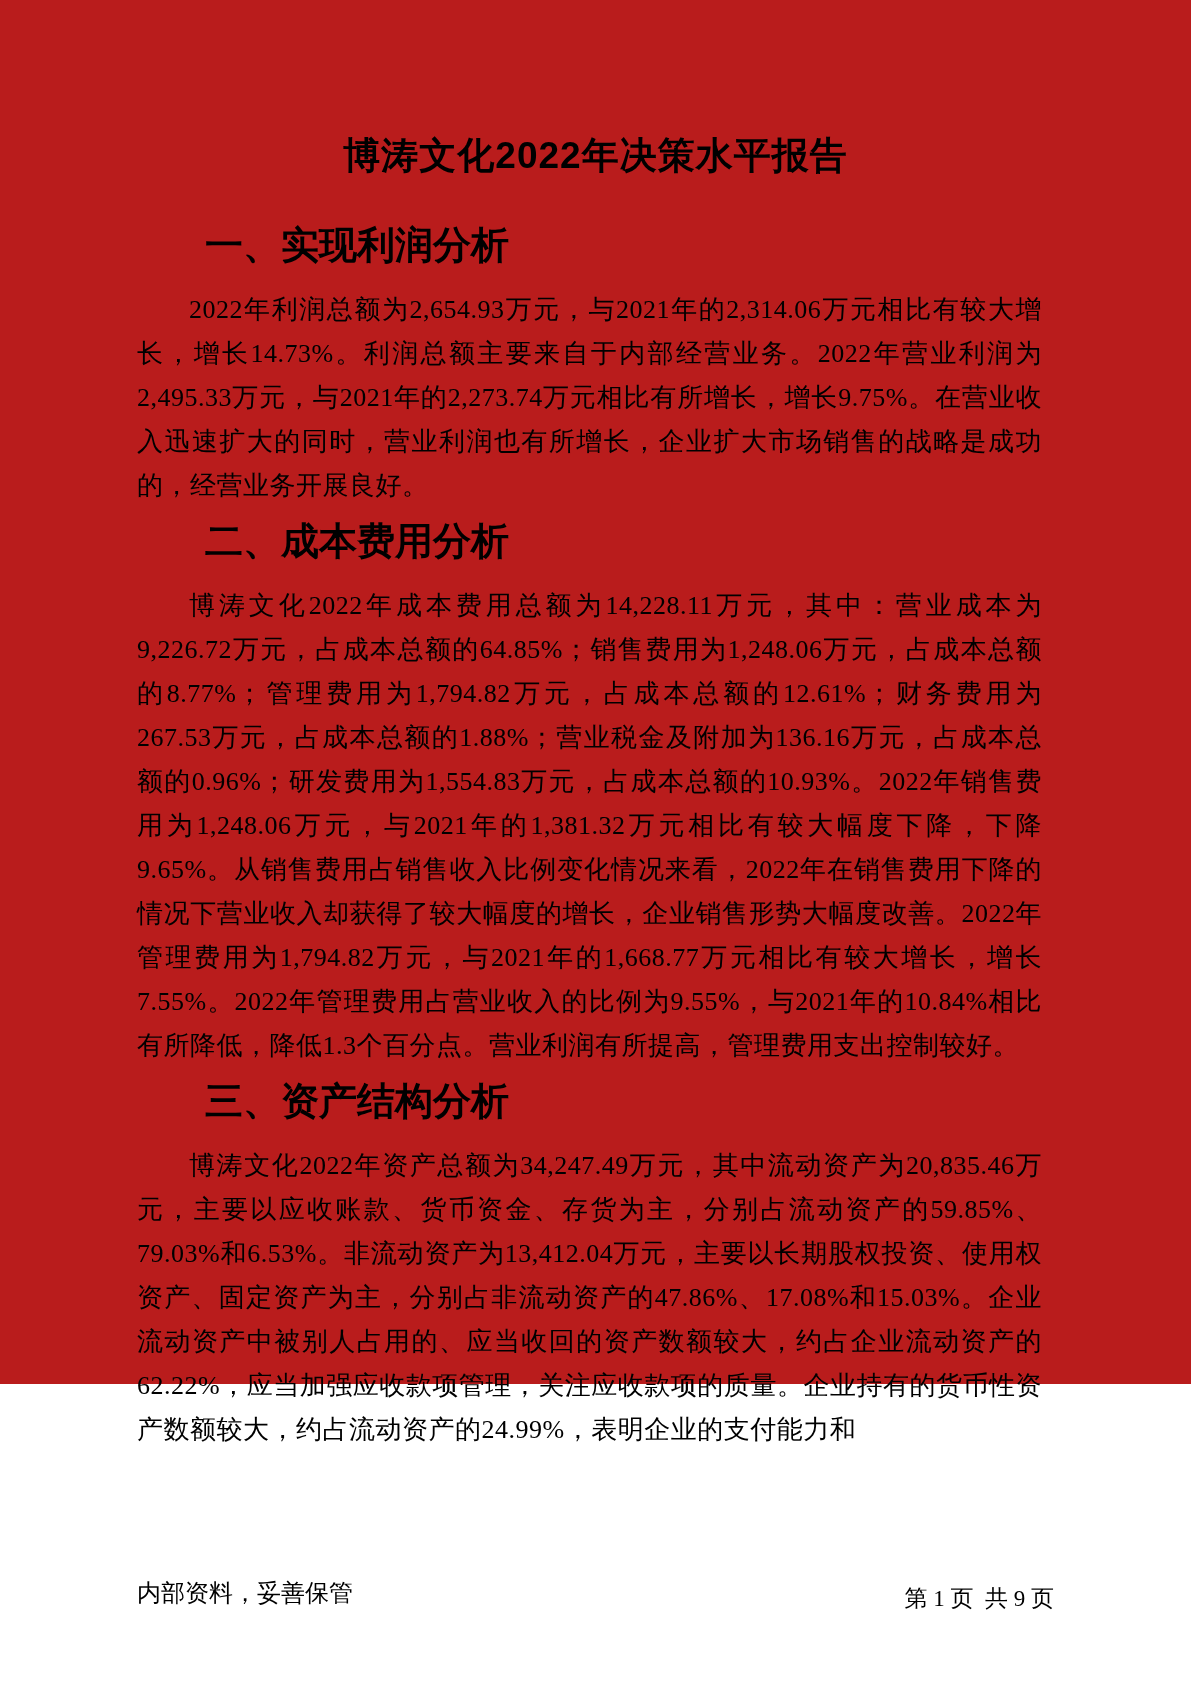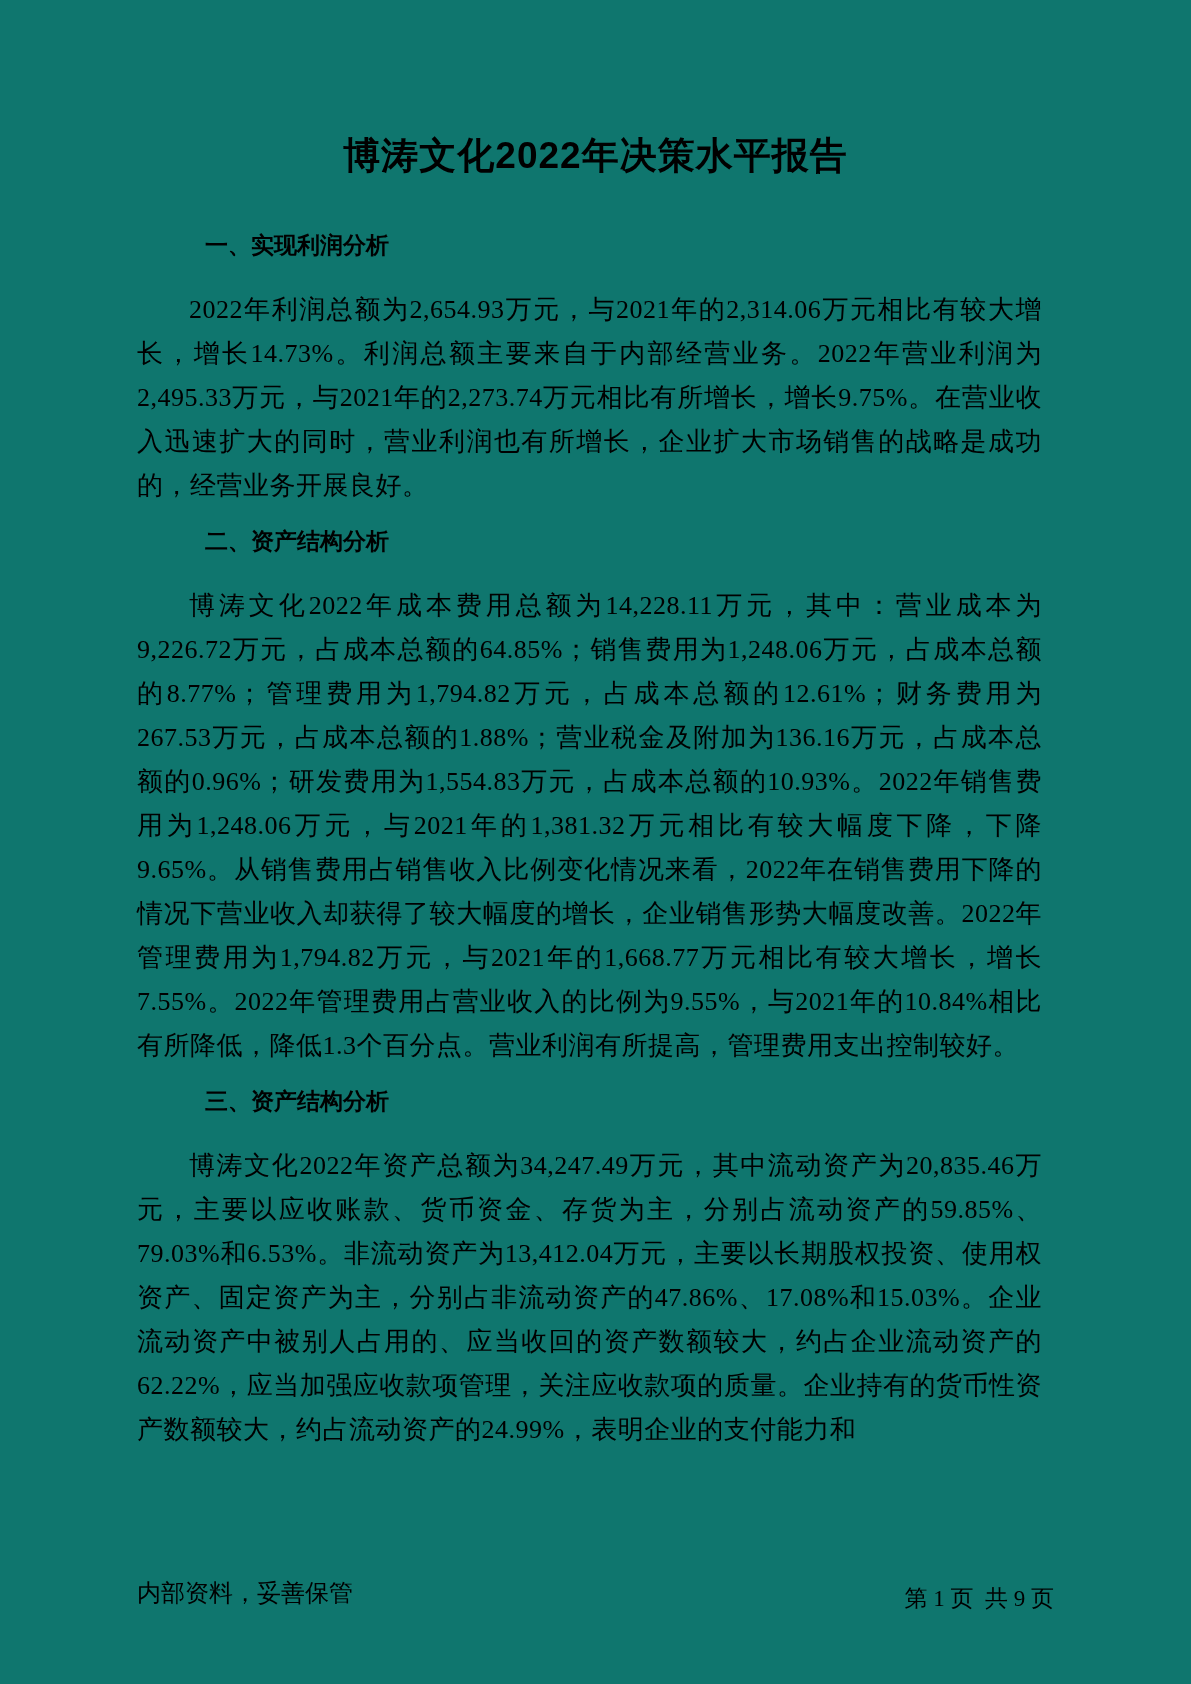--- a/index.html
+++ b/index.html
@@ -12,39 +12,39 @@
     height: 1684px;
     position: relative;
     color: #000000;
     font-family: "Liberation Serif", "DejaVu Serif", serif;
     overflow: hidden;
   }
   .page {
     position: absolute;
     top: 0; left: 0;
     width: 1191px;
-    height: 1684px;
+    height: 1384px;
     box-sizing: border-box;
     padding: 130px 137px 0 137px;
-    background: #0f766e;
+    background: #b91c1c;
   }
   .doc-title {
     font-family: "Liberation Sans", "DejaVu Sans", sans-serif;
     font-weight: bold;
     font-size: 37px;
     line-height: 52px;
     text-align: center;
     letter-spacing: 1px;
     margin: 0 0 44px 0;
     color: #000000;
   }
   .section-heading {
     font-family: "Liberation Sans", "DejaVu Sans", sans-serif;
     font-weight: bold;
-    font-size: 23px;
+    font-size: 38px;
     line-height: 38px;
     margin: 14px 0 24px 68px;
     color: #000000;
   }
   .para {
     font-size: 26px;
     line-height: 44px;
     text-align: justify;
     text-indent: 2em;
     margin: 0 12px 12px 0;
@@ -78,21 +78,21 @@
 <div class="page">
 
   <h1 class="doc-title">博涛文化2022年决策水平报告</h1>
 
   <section>
     <h2 class="section-heading">一、实现利润分析</h2>
     <p class="para">2022年利润总额为2,654.93万元，与2021年的2,314.06万元相比有较大增长，增长14.73%。利润总额主要来自于内部经营业务。2022年营业利润为2,495.33万元，与2021年的2,273.74万元相比有所增长，增长9.75%。在营业收入迅速扩大的同时，营业利润也有所增长，企业扩大市场销售的战略是成功的，经营业务开展良好。</p>
   </section>
 
   <section>
-    <h2 class="section-heading">二、资产结构分析</h2>
+    <h2 class="section-heading">二、成本费用分析</h2>
     <p class="para">博涛文化2022年成本费用总额为14,228.11万元，其中：营业成本为9,226.72万元，占成本总额的64.85%；销售费用为1,248.06万元，占成本总额的8.77%；管理费用为1,794.82万元，占成本总额的12.61%；财务费用为267.53万元，占成本总额的1.88%；营业税金及附加为136.16万元，占成本总额的0.96%；研发费用为1,554.83万元，占成本总额的10.93%。2022年销售费用为1,248.06万元，与2021年的1,381.32万元相比有较大幅度下降，下降9.65%。从销售费用占销售收入比例变化情况来看，2022年在销售费用下降的情况下营业收入却获得了较大幅度的增长，企业销售形势大幅度改善。2022年管理费用为1,794.82万元，与2021年的1,668.77万元相比有较大增长，增长7.55%。2022年管理费用占营业收入的比例为9.55%，与2021年的10.84%相比有所降低，降低1.3个百分点。营业利润有所提高，管理费用支出控制较好。</p>
   </section>
 
   <section>
     <h2 class="section-heading">三、资产结构分析</h2>
     <p class="para">博涛文化2022年资产总额为34,247.49万元，其中流动资产为20,835.46万元，主要以应收账款、货币资金、存货为主，分别占流动资产的59.85%、79.03%和6.53%。非流动资产为13,412.04万元，主要以长期股权投资、使用权资产、固定资产为主，分别占非流动资产的47.86%、17.08%和15.03%。企业流动资产中被别人占用的、应当收回的资产数额较大，约占企业流动资产的62.22%，应当加强应收款项管理，关注应收款项的质量。企业持有的货币性资产数额较大，约占流动资产的24.99%，表明企业的支付能力和</p>
   </section>
 
   <div class="footer-note">内部资料，妥善保管</div>
 

